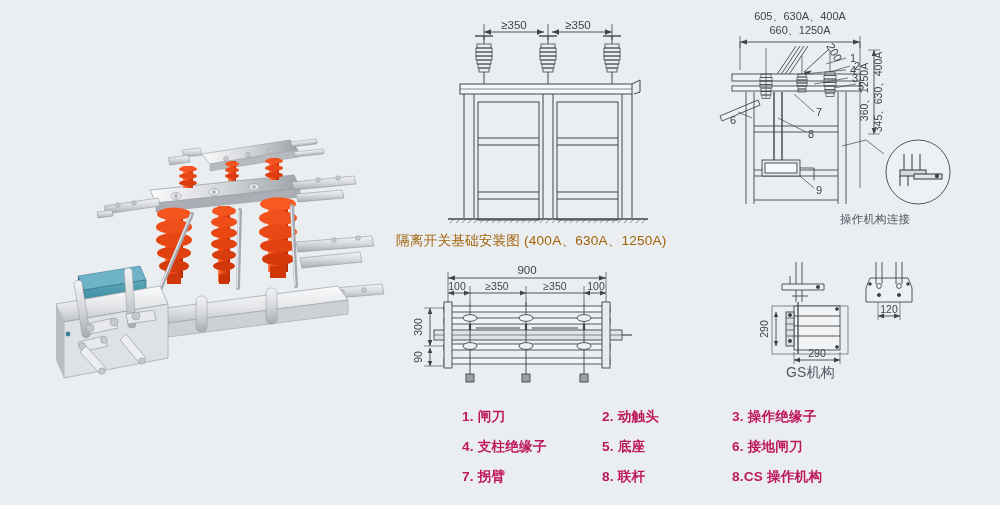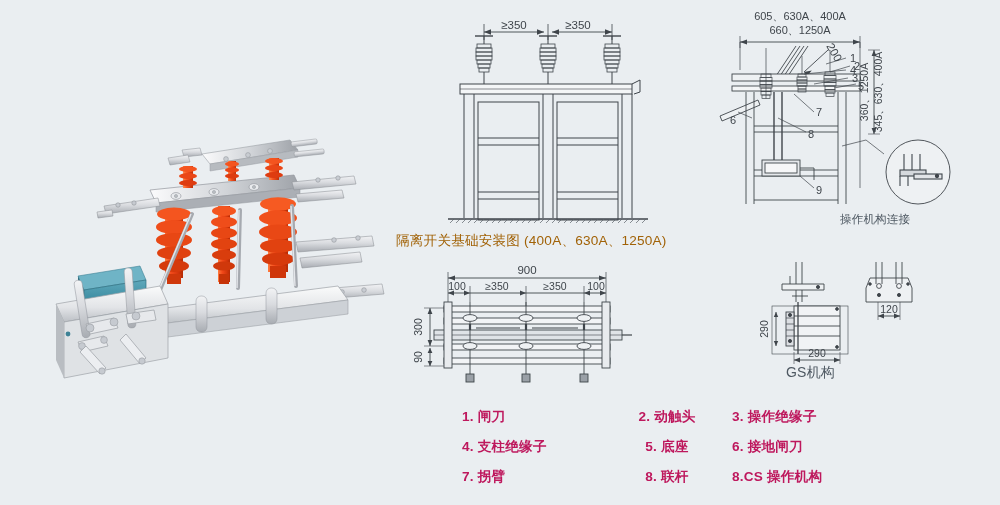--- a/index.html
+++ b/index.html
@@ -38,21 +38,21 @@
 
   
   #legend{
     position:absolute;left:462px;top:408px;width:400px;height:92px;
   }
   .legend-row{display:flex;height:30px;align-items:flex-start;}
   .legend-cell{
     font-size:13.6px;color:#be185d;white-space:nowrap;letter-spacing:.2px;font-weight:bold;
   }
   .lc1{width:140px;}
-  .lc2{width:130px;text-align:center;}
+  .lc2{width:130px;}
   .lc3{width:130px;}
 
   
 </style>
 </head>
 <body>
 
 <div class="page">
 
   <div class="abs" id="product-photo">

